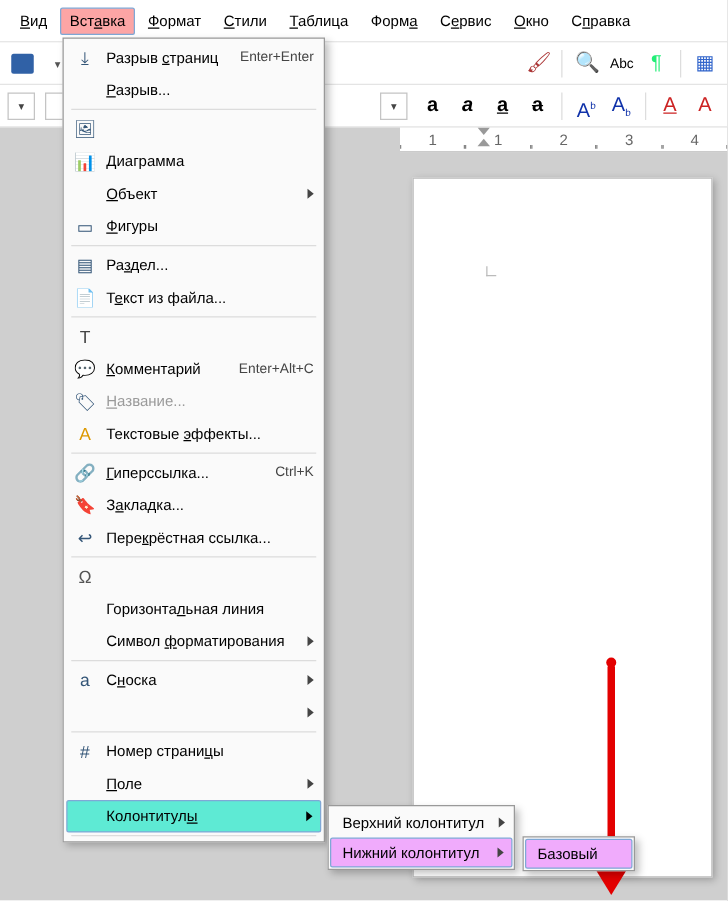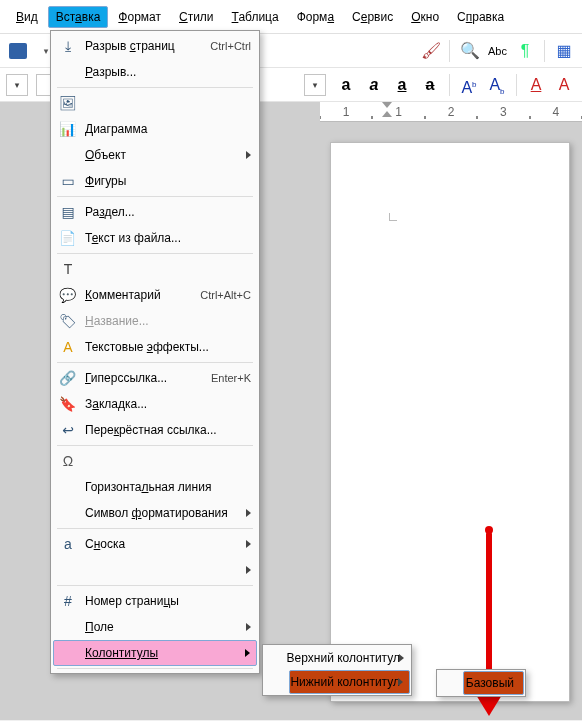--- a/index.html
+++ b/index.html
@@ -1,19 +1,19 @@
 <!DOCTYPE html>
 <html><head>
 <meta charset="utf-8">
 <style>
   * { margin: 0; padding: 0; box-sizing: border-box; font-family: "Segoe UI", Tahoma, sans-serif; font-size: 12px; }
   body { background: #f0f0f0; width: 582px; height: 721px; overflow: hidden; position: relative; }
   .menubar { background: #fff; display: flex; align-items: center; padding: 6px 8px; border-bottom: 1px solid #e0e0e0; gap: 2px; height: 34px; }
   .menubar .mitem { padding: 4px 8px; color: #000; cursor: default; }
-  .menubar .mitem.active { background: #0ea5e9; border: 1px solid #7fa8d6; border-radius: 2px; padding: 3px 7px; }
+  .menubar .mitem.active { background: #fca5a5; border: 1px solid #7fa8d6; border-radius: 2px; padding: 3px 7px; }
   .menubar .mitem .ul { text-decoration: underline; }
 
   .toolbar1 { background: #fff; display: flex; align-items: center; padding: 3px 6px; gap: 4px; border-bottom: 1px solid #e4e4e4; height: 34px; }
   .toolbar2 { background: #fff; display: flex; align-items: center; padding: 3px 6px; gap: 4px; border-bottom: 1px solid #e4e4e4; height: 34px; }
   .tbtn { width: 24px; height: 24px; display: inline-flex; align-items: center; justify-content: center; background: transparent; border: 1px solid transparent; border-radius: 3px; }
   .tbtn svg, .tbtn span.uc { width: 18px; height: 18px; display: inline-block; }
   .tsep { width: 1px; height: 22px; background: #ddd; margin: 0 3px; }
   .tbtn .uc { font-size: 16px; text-align:center; line-height:18px; }
 
   .dd-small { width: 22px; height: 22px; border:1px solid #c4c4c4; background:#fff; display:inline-flex; align-items:center; justify-content:center; margin-right:4px;}
@@ -27,37 +27,37 @@
   .ruler-h .seg::before{left:0;} .ruler-h .seg::after{right:0;}
   .ruler-h .mrk{position:absolute; left:62px; top:9px; width:0;height:0;border-left:5px solid transparent;border-right:5px solid transparent;border-bottom:6px solid #999;}
   .ruler-h .mrk2{position:absolute; left:62px; top:0; width:0;height:0;border-left:5px solid transparent;border-right:5px solid transparent;border-top:6px solid #999;}
 
   .page { position: absolute; top: 40px; left: 330px; width: 240px; height: 560px; background:#fff; box-shadow: 2px 2px 6px rgba(0,0,0,.25); border:1px solid #bbb; }
   .page .cursor-mark{position:absolute; top:70px; left:58px; width:8px; height:8px; border-left:1px solid #bbb; border-bottom:1px solid #bbb;}
 
   
   .menu { position: absolute; top: 30px; left: 50px; width: 210px; background: #fafafa; border: 1px solid #999; box-shadow: 3px 3px 6px rgba(0,0,0,.25); z-index: 10; padding:2px; }
   .menu .row { display: flex; align-items: center; height: 26px; padding: 0 6px; gap: 8px; cursor: default; position: relative; }
-  .menu .row.hover { background: #f9a8d4; border:1px solid #7fa8d6; padding:0 5px; border-radius:2px;text-decoration:underline;}
+  .menu .row.hover { background: #5eead4; border:1px solid #7fa8d6; padding:0 5px; border-radius:2px;}
   .menu .row.disabled { color: #9a9a9a; }
   .menu .sep { height: 1px; background: #dcdcdc; margin: 2px 4px; }
   .menu .ic { width: 18px; height: 18px; display:inline-flex; align-items:center; justify-content:center; flex-shrink:0; }
   .menu .lbl { flex: 1; white-space: nowrap; }
   .menu .lbl .ul { text-decoration: underline; }
   .menu .accel { color: #444; font-size: 11px; }
   .menu .sub::after { content: ''; position:absolute; right:6px; top:50%; transform:translateY(-50%); border-left:5px solid #444; border-top:4px solid transparent; border-bottom:4px solid transparent; }
   .menu .row.hover.sub::after{border-left-color:#000;}
 
   .submenu { position:absolute; background:#fafafa; border:1px solid #999; box-shadow:3px 3px 6px rgba(0,0,0,.25); padding:1px; z-index:11;}
   .submenu .row{display:flex;align-items:center;height:24px;padding:0 10px;gap:8px;white-space:nowrap;}
-  .submenu .row.hover{background:#c2410c;border:1px solid #7fa8d6;padding:0 9px;border-radius:2px;margin-left:25px;}
+  .submenu .row.hover{background:#f0abfc;border:1px solid #7fa8d6;padding:0 9px;border-radius:2px;}
   .submenu .row.sub::after{content:'';position:absolute;right:6px;top:50%;transform:translateY(-50%);border-left:5px solid #444;border-top:4px solid transparent;border-bottom:4px solid transparent;}
-  .submenu .row{position:relative;justify-content:flex-end;}
+  .submenu .row{position:relative;}
   #sm1{top:644px;left:262px;width:150px;}
-  #sm2{top:669px;left:436px;width:90px;}
+  #sm2{top:669px;left:418px;width:90px;}
 
   .arrow-anno{position:absolute; right:90px; top:430px; width:6px; height:160px; background:#e30000; border-radius:2px; }
   .arrow-anno::after{content:'';position:absolute;bottom:-24px;left:-13px;border-left:16px solid transparent;border-right:16px solid transparent;border-top:26px solid #e30000;}
   .arrow-anno-start{position:absolute;right:89px;top:424px;width:8px;height:8px;background:#e30000;border-radius:50%;}
 
   
   .icon-saved{width:18px;height:16px;background:#3061a6;border-radius:2px;}
   .icon-saved .slot{width:14px;height:6px;background:#fff;margin:1px auto;}
   
 </style>
@@ -151,21 +151,21 @@
     <div class="cursor-mark"></div>
   </div>
   <div class="arrow-anno-start"></div>
   <div class="arrow-anno"></div>
 </div>
 
 <div class="menu" id="insert-menu">
     <div class="row">
       <span class="ic" style="color: rgb(51, 85, 119); font-size: 14px;">⤓</span>
       <span class="lbl">Разрыв <span class="ul">с</span>траниц</span>
-      <span class="accel">Ctrl+Ctrl</span>
+      <span class="accel">Enter+Enter</span>
     </div>
     <div class="row">
       <span class="ic"></span>
       <span class="lbl"><span class="ul">Р</span>азрыв...</span>
     </div>
     <div class="sep"></div>
     <div class="row">
       <span class="ic" style="color: rgb(51, 85, 119); font-size: 14px;">🖼</span>
     </div>
     <div class="row">
@@ -189,35 +189,35 @@
       <span class="ic" style="color: rgb(51, 85, 119); font-size: 14px;">📄</span>
       <span class="lbl">Т<span class="ul">е</span>кст из файла...</span>
     </div>
     <div class="sep"></div>
     <div class="row">
       <span class="ic" style="color: rgb(68, 68, 68); font-size: 14px;">T</span>
     </div>
     <div class="row">
       <span class="ic" style="color: rgb(51, 85, 119); font-size: 14px;">💬</span>
       <span class="lbl"><span class="ul">К</span>омментарий</span>
-      <span class="accel">Ctrl+Alt+C</span>
+      <span class="accel">Enter+Alt+C</span>
     </div>
     <div class="row disabled">
       <span class="ic" style="color: rgb(51, 85, 119); font-size: 14px;">🏷</span>
       <span class="lbl"><span class="ul">Н</span>азвание...</span>
     </div>
     <div class="row">
       <span class="ic" style="color: rgb(221, 153, 0); font-size: 14px;">A</span>
       <span class="lbl">Текстовые <span class="ul">э</span>ффекты...</span>
     </div>
     <div class="sep"></div>
     <div class="row">
       <span class="ic" style="color: rgb(51, 85, 119); font-size: 14px;">🔗</span>
       <span class="lbl"><span class="ul">Г</span>иперссылка...</span>
-      <span class="accel">Enter+K</span>
+      <span class="accel">Ctrl+K</span>
     </div>
     <div class="row">
       <span class="ic" style="color: rgb(51, 85, 119); font-size: 14px;">🔖</span>
       <span class="lbl">З<span class="ul">а</span>кладка...</span>
     </div>
     <div class="row">
       <span class="ic" style="color: rgb(51, 85, 119); font-size: 14px;">↩</span>
       <span class="lbl">Пере<span class="ul">к</span>рёстная ссылка...</span>
     </div>
     <div class="sep"></div>

